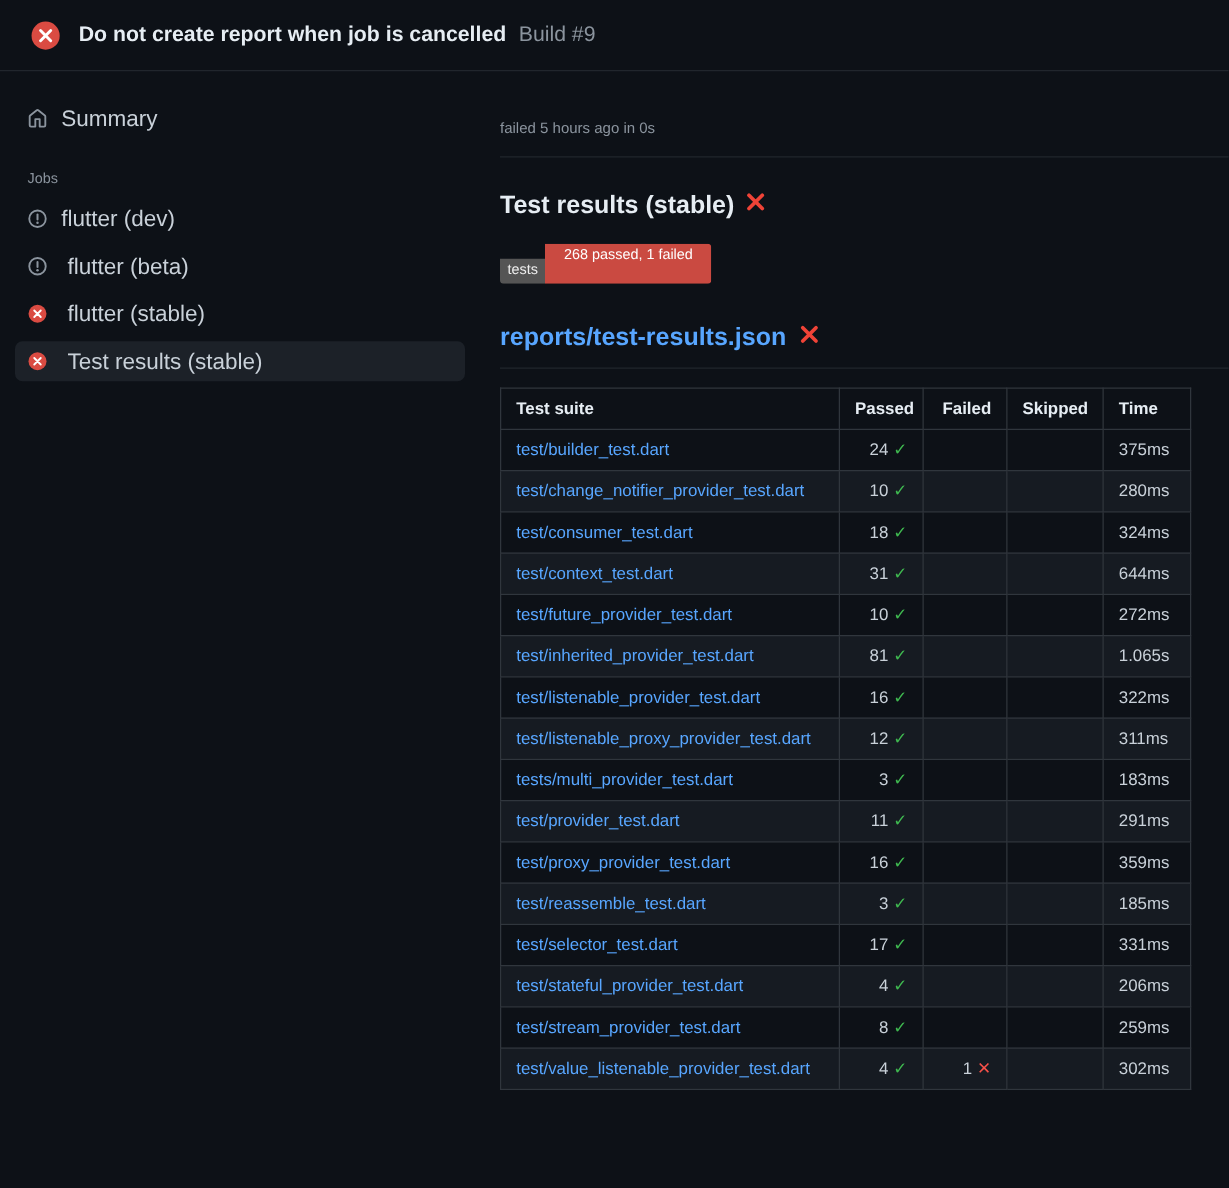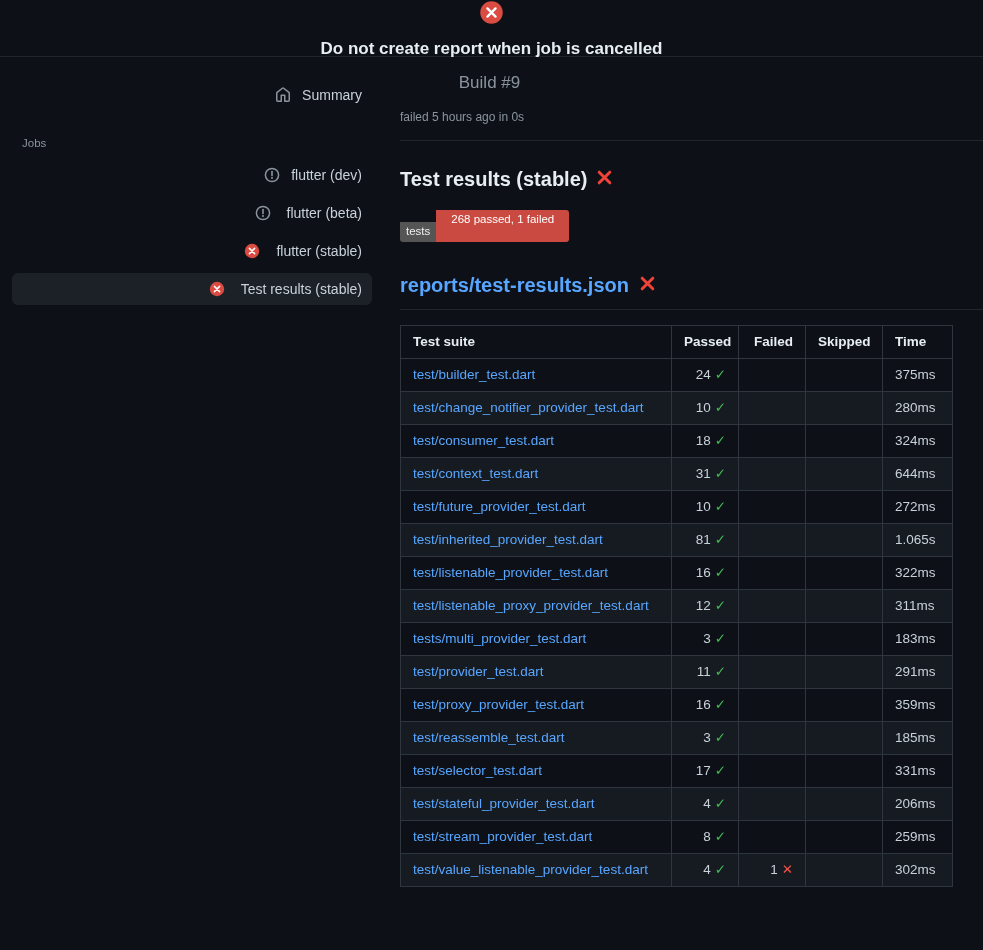--- a/index.html
+++ b/index.html
@@ -12,42 +12,42 @@
   html,body{margin:0;padding:0;}
   body{
     width:983px;height:950px;overflow:hidden;
     background:var(--page-bg);color:var(--text);
     font-family:"Liberation Sans","DejaVu Sans",sans-serif;
     font-size:14px;
   }
   
   .top-header{
     display:flex;align-items:center;gap:14px;
-    height:57px;padding:0 24px;border-bottom:1px solid var(--border-muted);flex-direction:column;
+    height:57px;padding:0 24px;border-bottom:1px solid var(--border-muted);
   }
   .big-fail-icon{flex:0 0 auto;display:inline-flex;}
   .top-title{font-size:17px;font-weight:700;color:var(--heading);white-space:nowrap;}
   .top-build{font-size:17px;font-weight:400;color:var(--muted);margin-left:-4px;white-space:nowrap;}
   
   .layout{display:flex;align-items:flex-start;}
   
   .sidebar{width:384px;flex:0 0 384px;padding:22px 12px;}
   .side-item{
     display:flex;align-items:center;gap:11px;
-    padding:8px 10px;border-radius:6px;font-size:14px;color:var(--text);
-    cursor:pointer;line-height:16px;justify-content:flex-end;
+    padding:8px 10px;border-radius:6px;font-size:18px;color:var(--text);
+    cursor:pointer;line-height:16px;
   }
   .side-item + .side-item{margin-top:6px;gap:16px;}
   .side-item.selected{background:var(--selected-bg);}
   .side-item .icn{display:inline-flex;flex:0 0 16px;width:16px;height:16px;}
   .jobs-label{font-size:11.5px;color:var(--muted);margin:26px 0 10px 10px;}
   
   .main{flex:1 1 auto;padding:37px 0 0 16px;min-width:0;}
   .breadcrumb{font-size:14px;font-weight:700;color:var(--heading);margin:0;}
-  .meta{font-size:12px;color:var(--muted);margin:16px 0 0 0;}
+  .meta{font-size:12px;color:var(--muted);margin:1px 0 0 0;}
   .divider{border:none;border-top:1px solid var(--border-muted);margin:16px 0 0 0;}
   .section-heading{
     display:flex;align-items:center;gap:9px;
     margin:27px 0 0 0;font-size:20px;font-weight:700;color:var(--heading);
   }
   .badge{display:inline-flex;margin-top:19px;border-radius:3px;overflow:hidden;font-size:11.5px;line-height:1;}
   .badge-label{background:var(--badge-label-bg);color:#efefef;padding:4px 6px;margin-top:12px;}
   .badge-value{background:var(--badge-value-bg);color:#ffffff;padding:4px 15px;}
   .report-heading{
     display:flex;align-items:center;gap:10px;

